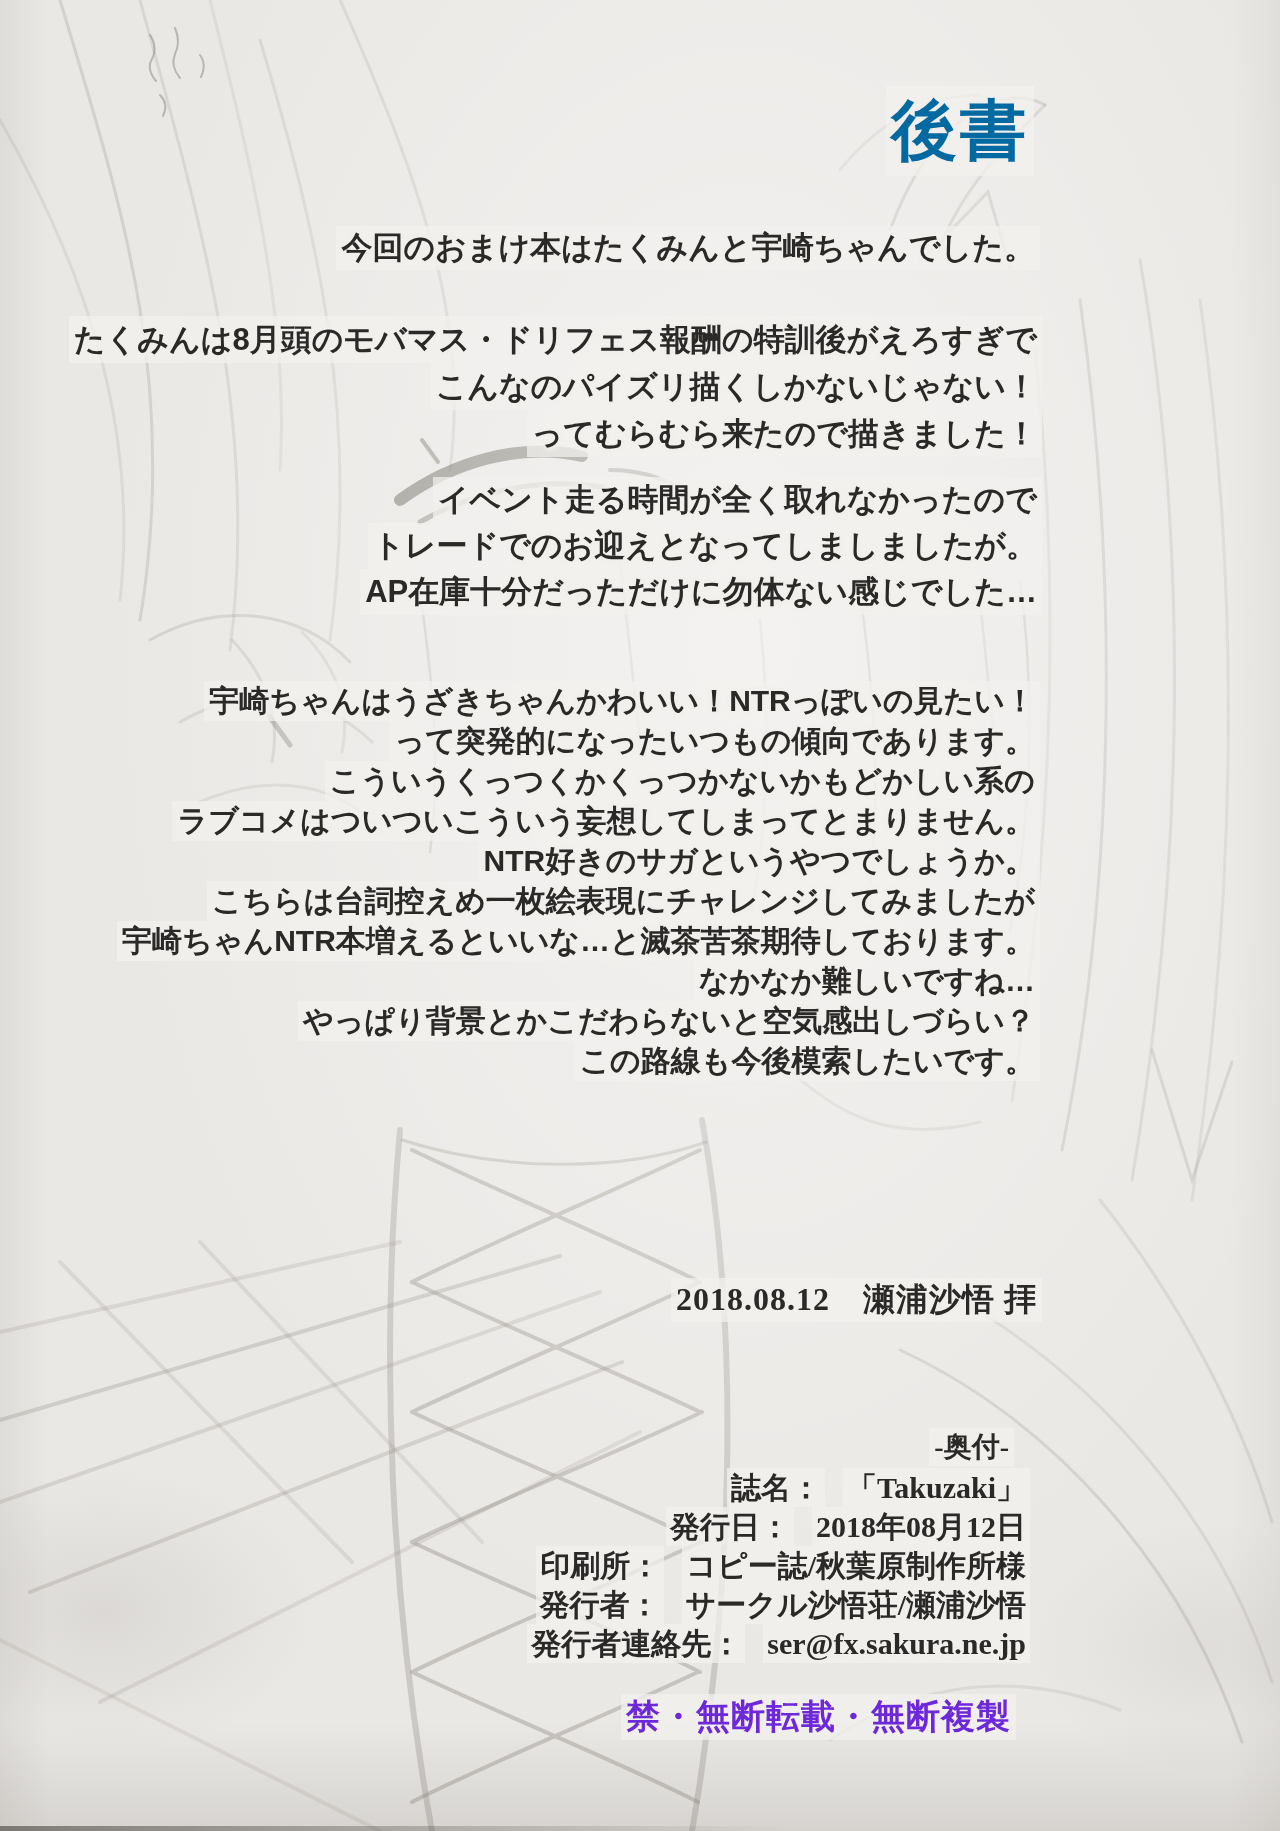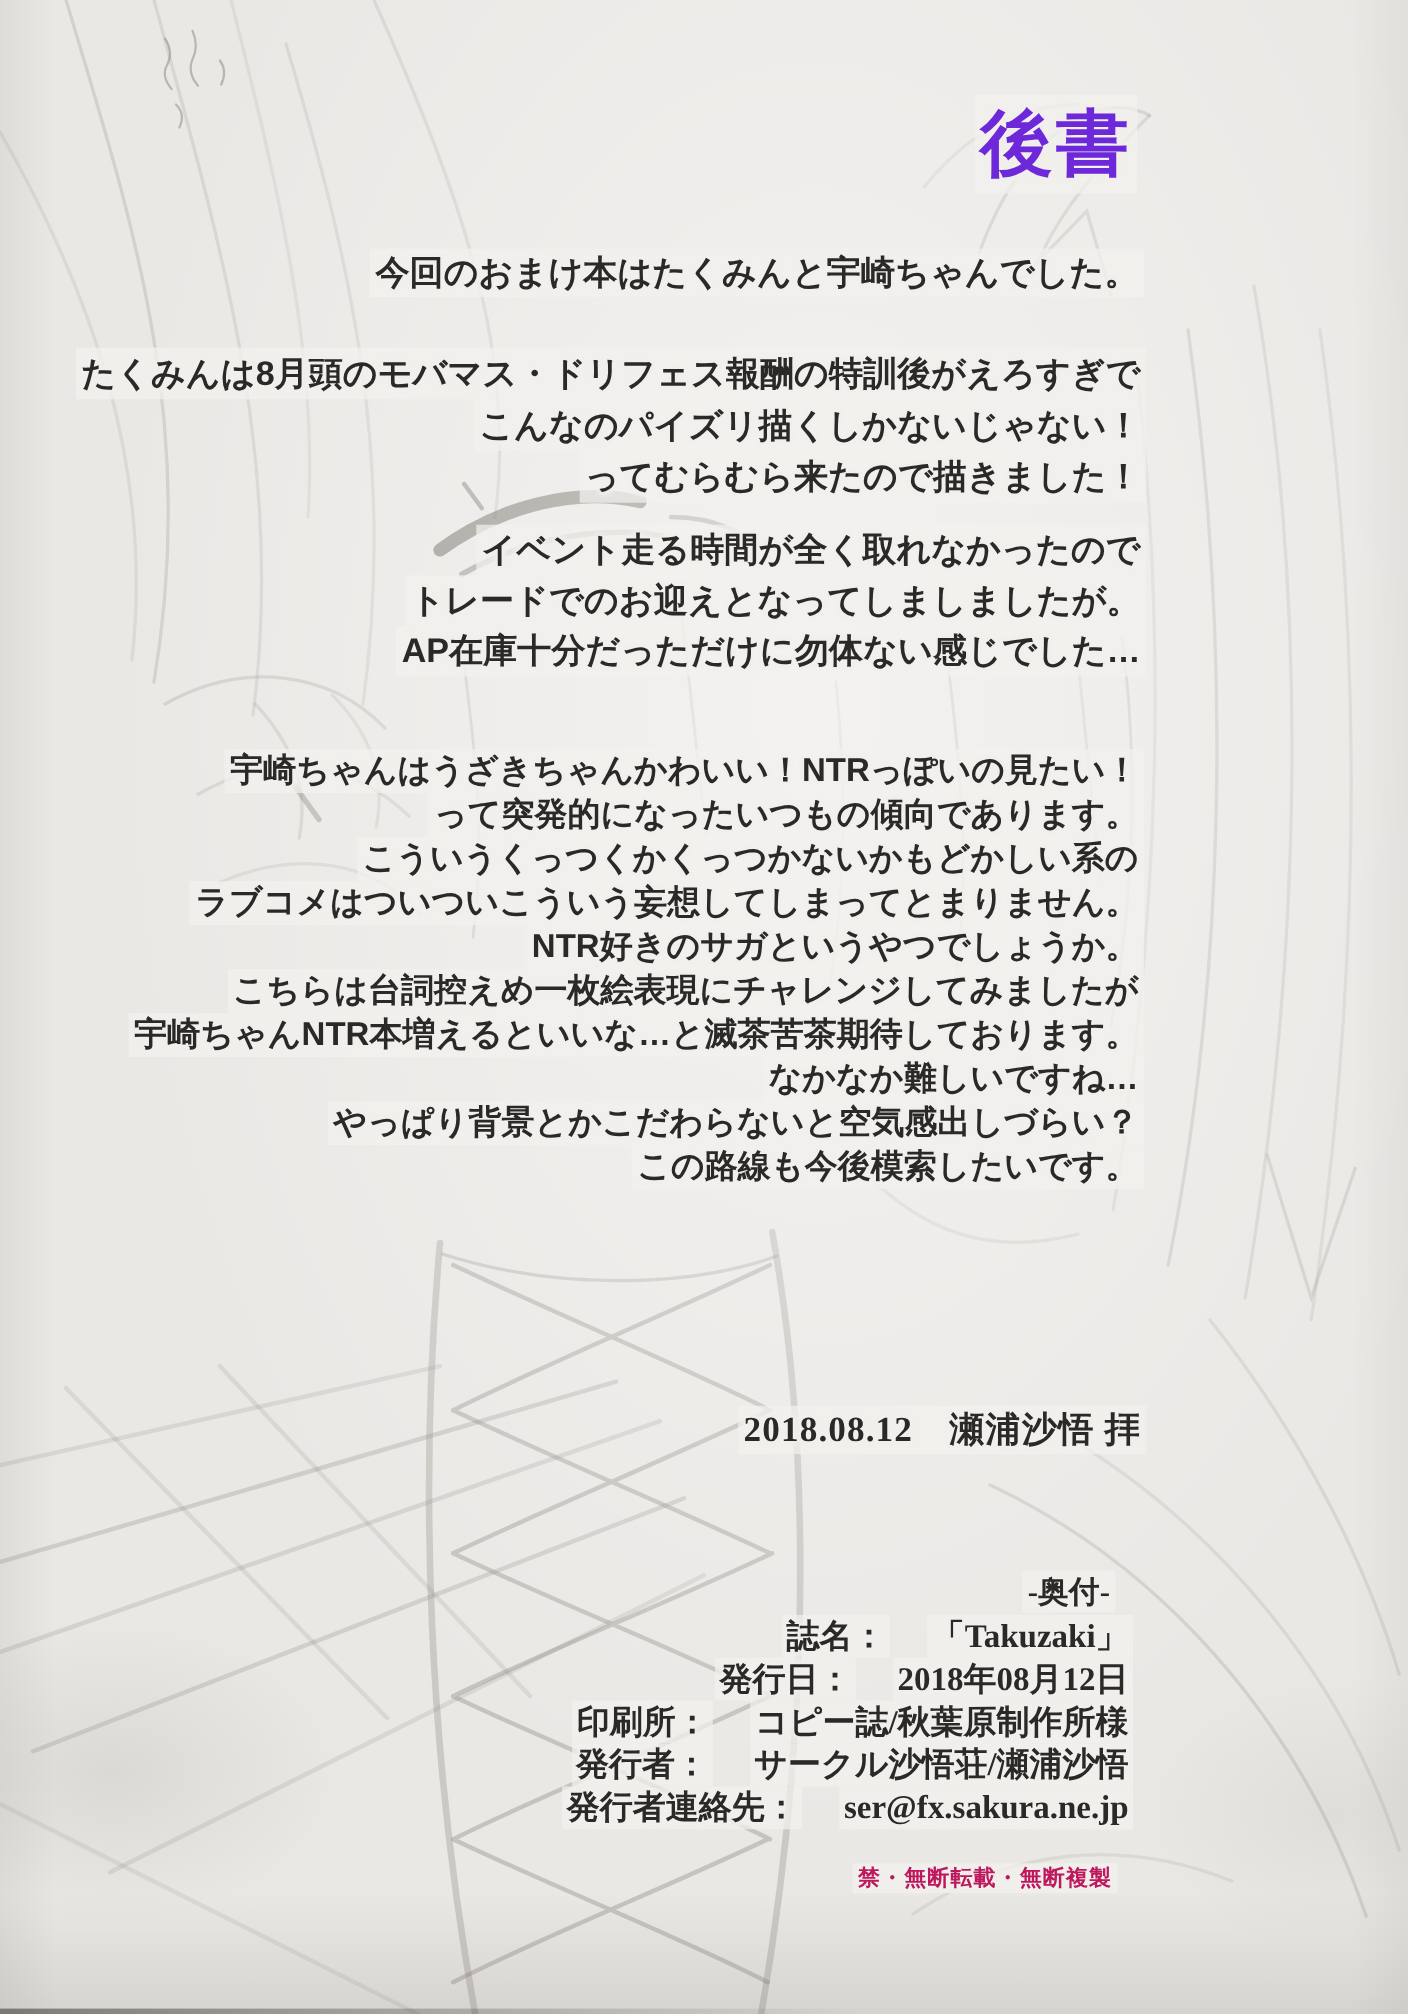--- a/index.html
+++ b/index.html
@@ -26,39 +26,39 @@
   
   .tblock { position:absolute; text-align:right; color:#2a2927; }
   .line { white-space:nowrap; }
   .line > span {
     display:inline-block; padding:0 5px;
     background:rgba(243,241,238,.72);
     text-shadow:0 0 3px #f1efec, 0 0 6px #f1efec, 2px 2px 5px #f1efec,
                 -2px -2px 5px #f1efec, 2px -2px 5px #f1efec, -2px 2px 5px #f1efec;
   }
   .title-block { top:86px; right:246px; font-size:66px; font-weight:bold;
-    letter-spacing:3px; color:#6d28d9; }
+    letter-spacing:3px; color:#0369a1; }
   .p1 { top:226px; right:240px; font-size:31px; font-weight:600; line-height:44px; }
   .p2 { top:316px; right:238px; font-size:31px; font-weight:700; line-height:47px; }
   .p3 { top:477px; right:238px; font-size:31px; font-weight:600; line-height:46px; }
   .p4 { top:681px; right:240px; font-size:30px; font-weight:600; line-height:40px; }
   .p5 { top:1156px; right:240px; font-size:31px; font-weight:600; line-height:44px; }
   .signoff { top:1242px; right:238px; font-size:32px; font-weight:600;
     font-family:"Liberation Serif", serif; letter-spacing:1px;margin-top:36px; }
   .colophon-heading { top:1392px; right:266px; font-size:28px; font-weight:600;
     font-family:"Liberation Serif", serif;margin-top:36px; }
   .colophon { top:1468px; right:250px; font-family:"Liberation Serif", serif;
     font-size:30px; font-weight:600; line-height:39px; }
-  .colophon-row { display:flex; justify-content:flex-end; gap:34px; white-space:nowrap; }
+  .colophon-row { display:flex; justify-content:flex-end; gap:18px; white-space:nowrap; }
   .colophon-row span {
     background:rgba(243,241,238,.72); padding:0 4px;
     text-shadow:0 0 3px #f1efec, 0 0 6px #f1efec, 2px 2px 5px #f1efec, -2px -2px 5px #f1efec;
   }
-  .notice { top:1694px; right:264px; font-size:20px; font-weight:bold;
-    font-family:Liberation Serif, serif; color:#be185d; letter-spacing:1px; }
+  .notice { top:1694px; right:264px; font-size:34px; font-weight:bold;
+    font-family:Liberation Serif, serif; color:#6d28d9; letter-spacing:1px; }
 </style>
 </head>
 <body>
 
 <div class="page">
 
   <svg class="sketch" viewBox="0 0 1280 1831" fill="none" stroke-linecap="round">
 
     <g stroke="#9a948c" stroke-width="3">
       <path d="M 60,0 C 120,200 180,380 140,620" opacity=".28"></path>

